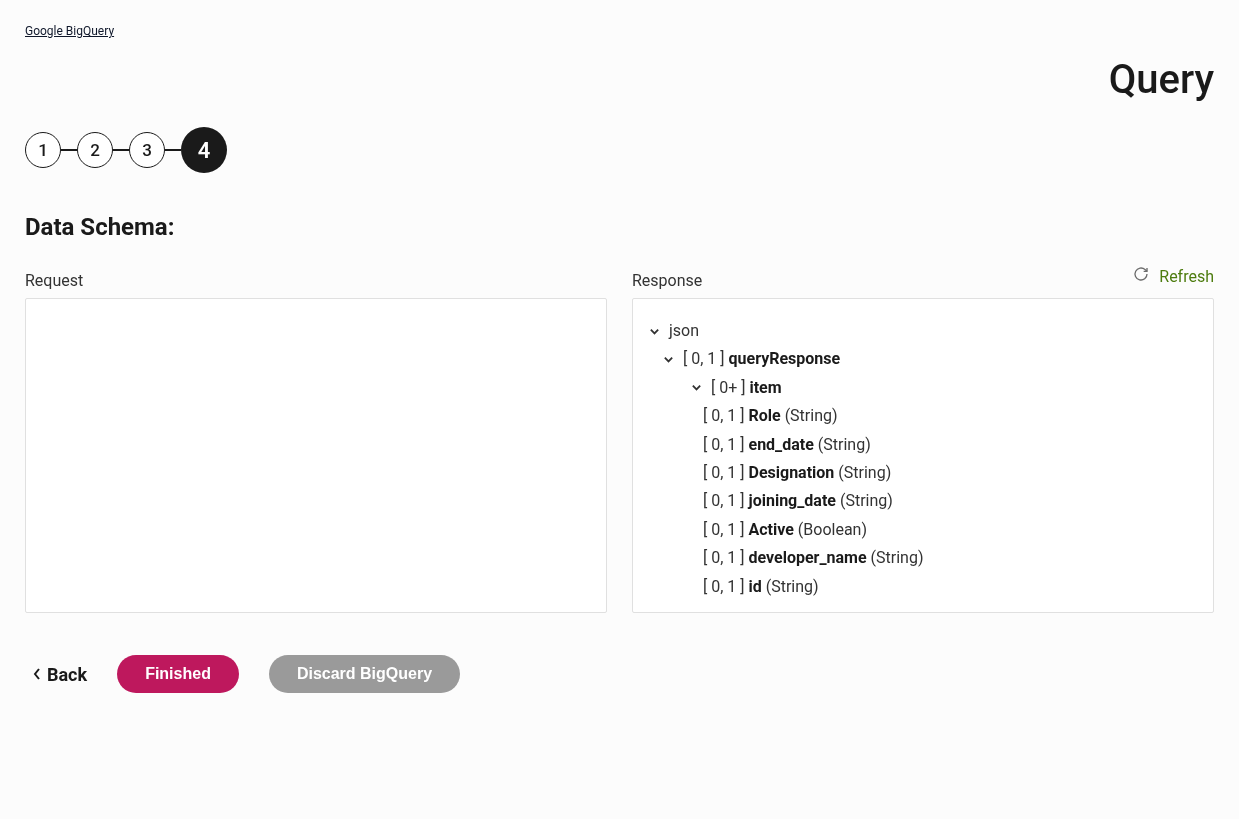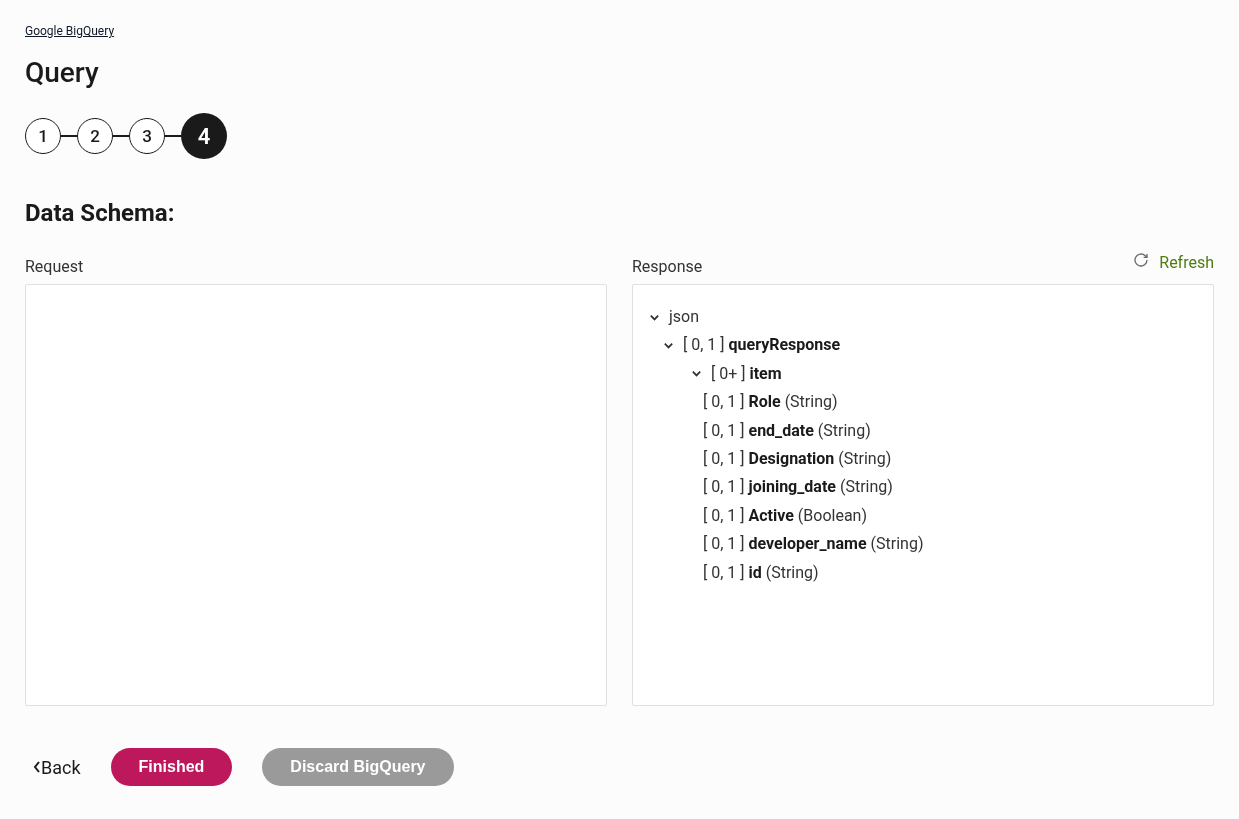--- a/index.html
+++ b/index.html
@@ -15,23 +15,24 @@
   .breadcrumb {
     font-size: 12px;
     text-decoration: underline;
     color: #0f172a;
     cursor: pointer;
     display: inline-block;
     margin-bottom: 18px;
     margin-top: 2px;
   }
   .page-title {
-    font-size: 28px;
+    font-size: 40px;
     font-weight: 500;
     margin-bottom: 24px;
+    text-align: right;
   }
   .stepper {
     display: flex;
     align-items: center;
     margin-bottom: 40px;
   }
   .step {
     width: 36px;
     height: 36px;
     border-radius: 50%;
@@ -88,21 +89,21 @@
   }
   .refresh-icon svg {
     width: 16px;
     height: 16px;
     stroke: #6b6b6b;
     fill: none;
   }
   .panels {
     display: flex;
     gap: 25px;
-    height: 422px;
+    height: 315px;
   }
   .panel {
     flex: 1;
     background: #fff;
     border: 1px solid #e0e0e0;
     border-radius: 2px;
     overflow: hidden;
   }
   .schema-tree {
     padding: 18px 14px;
@@ -143,23 +144,23 @@
   .footer {
     display: flex;
     align-items: center;
     gap: 30px;
     margin-top: 42px;
     padding-left: 8px;
   }
   .back-btn {
     display: flex;
     align-items: center;
-    gap: 0;
+    gap: 6px;
     font-size: 18px;
-    font-weight: 400;
+    font-weight: 700;
     color: #1a1a1a;
     cursor: pointer;
   }
   .back-btn svg {
     width: 8px;
     height: 12px;
     stroke: #1a1a1a;
     stroke-width: 2;
     fill: none;
   }

